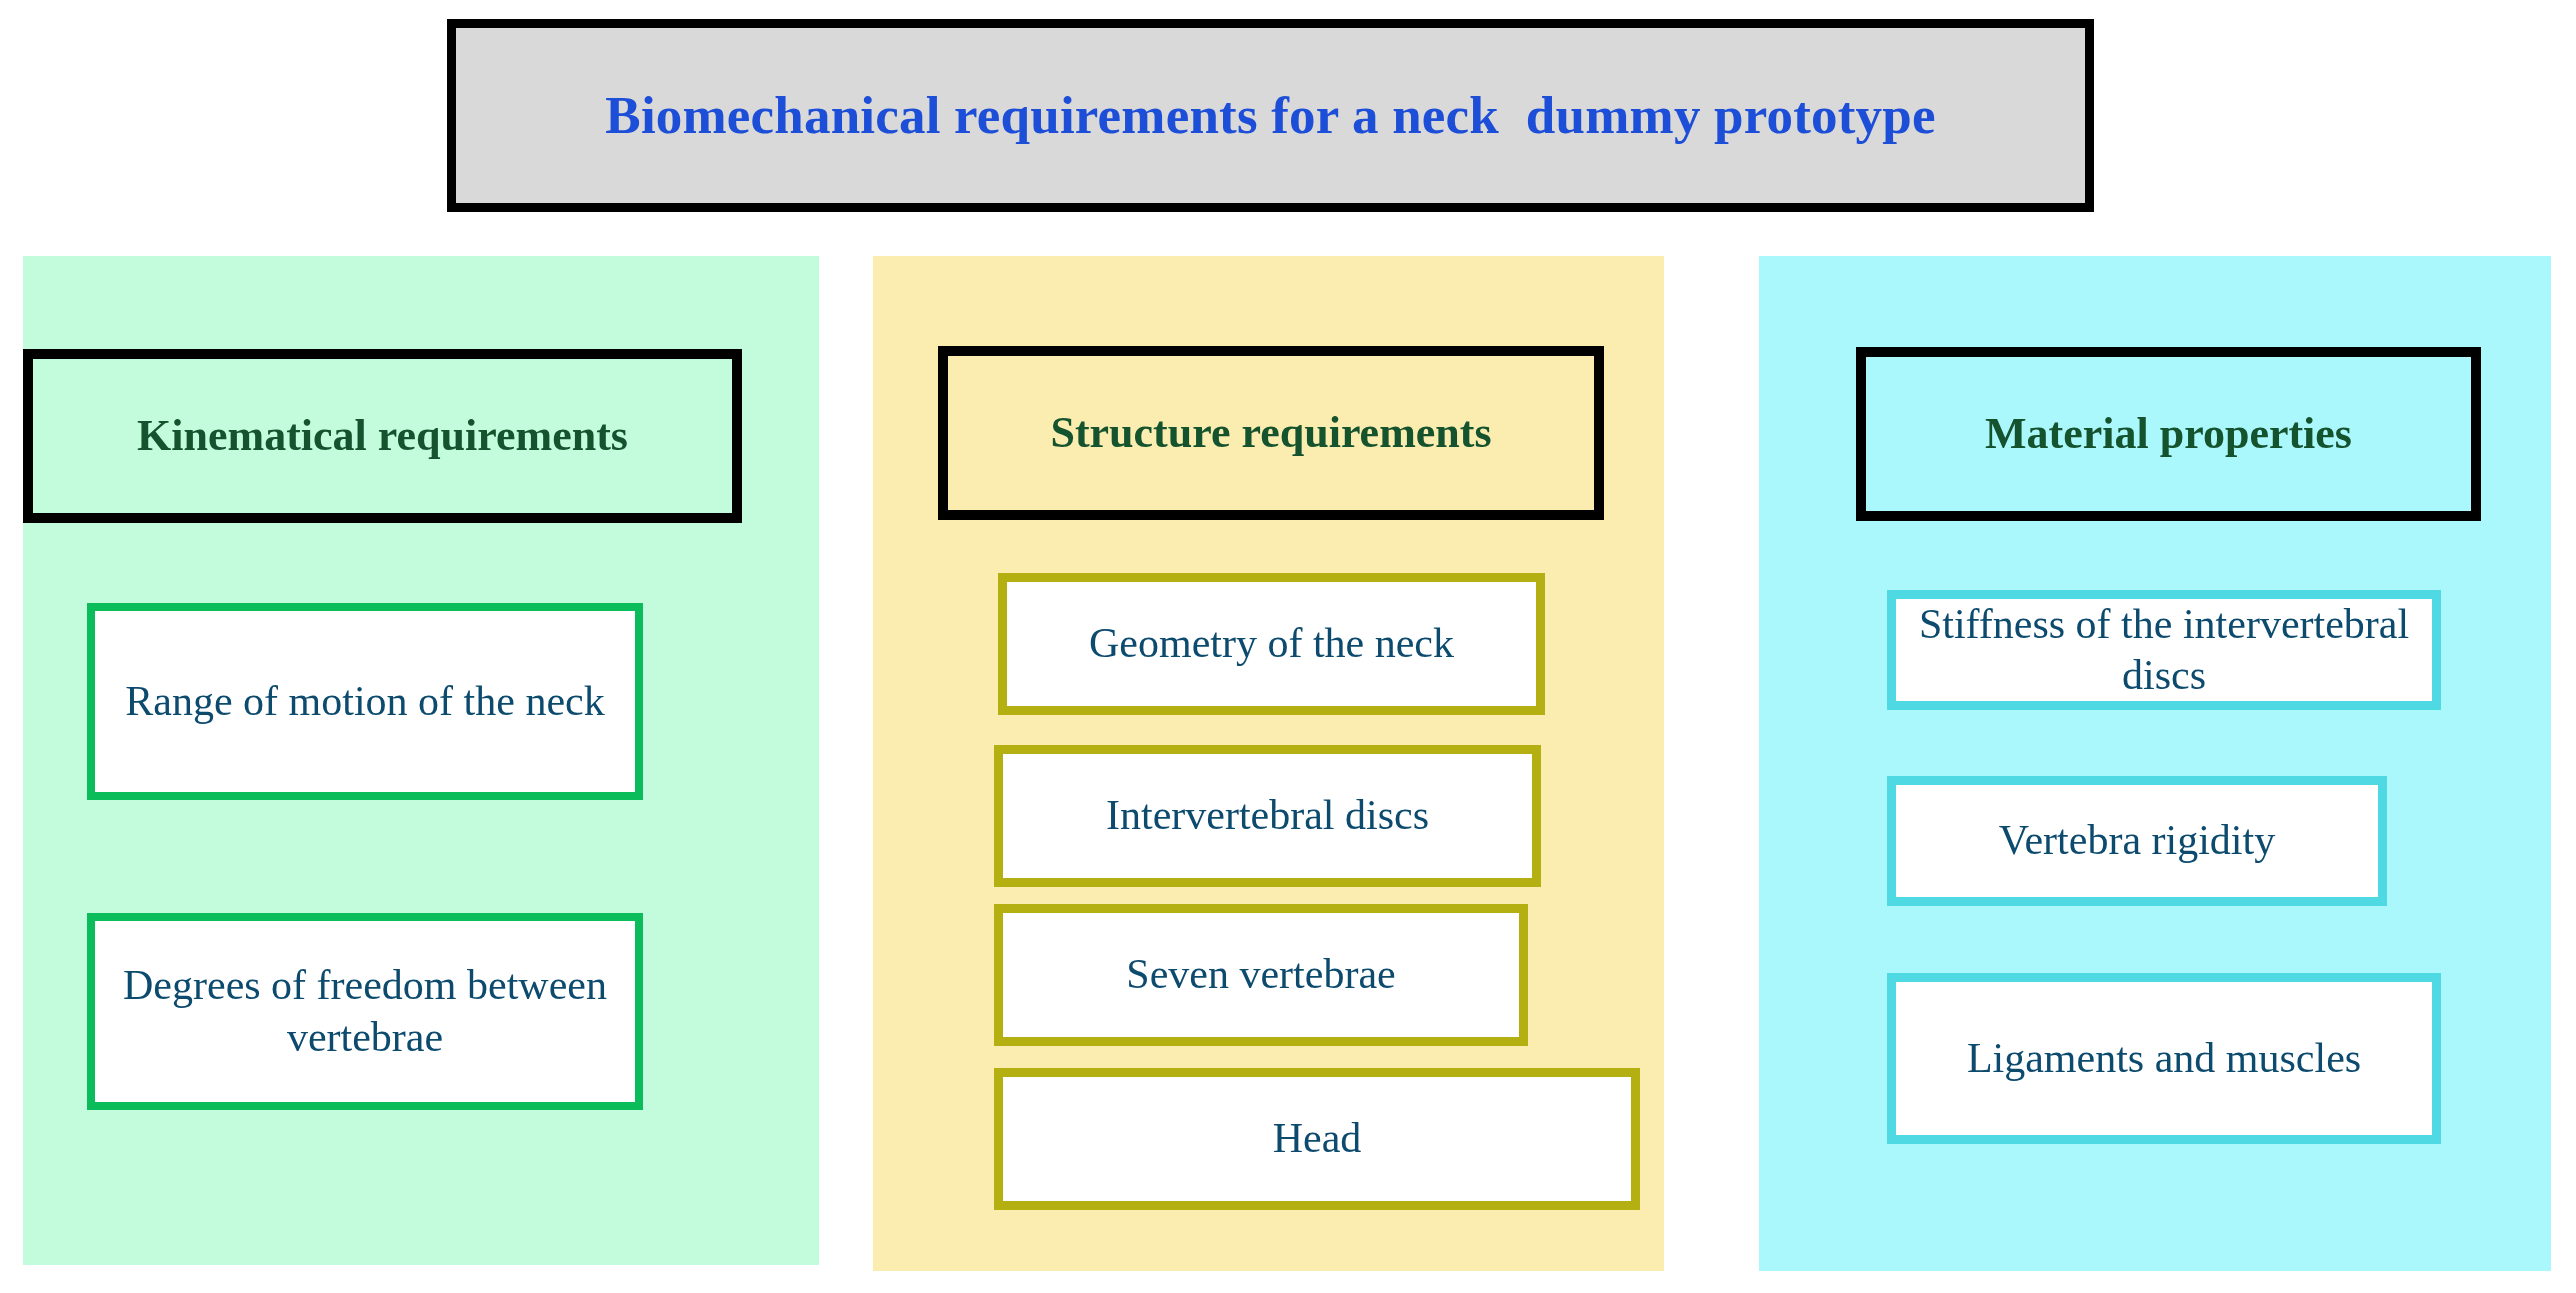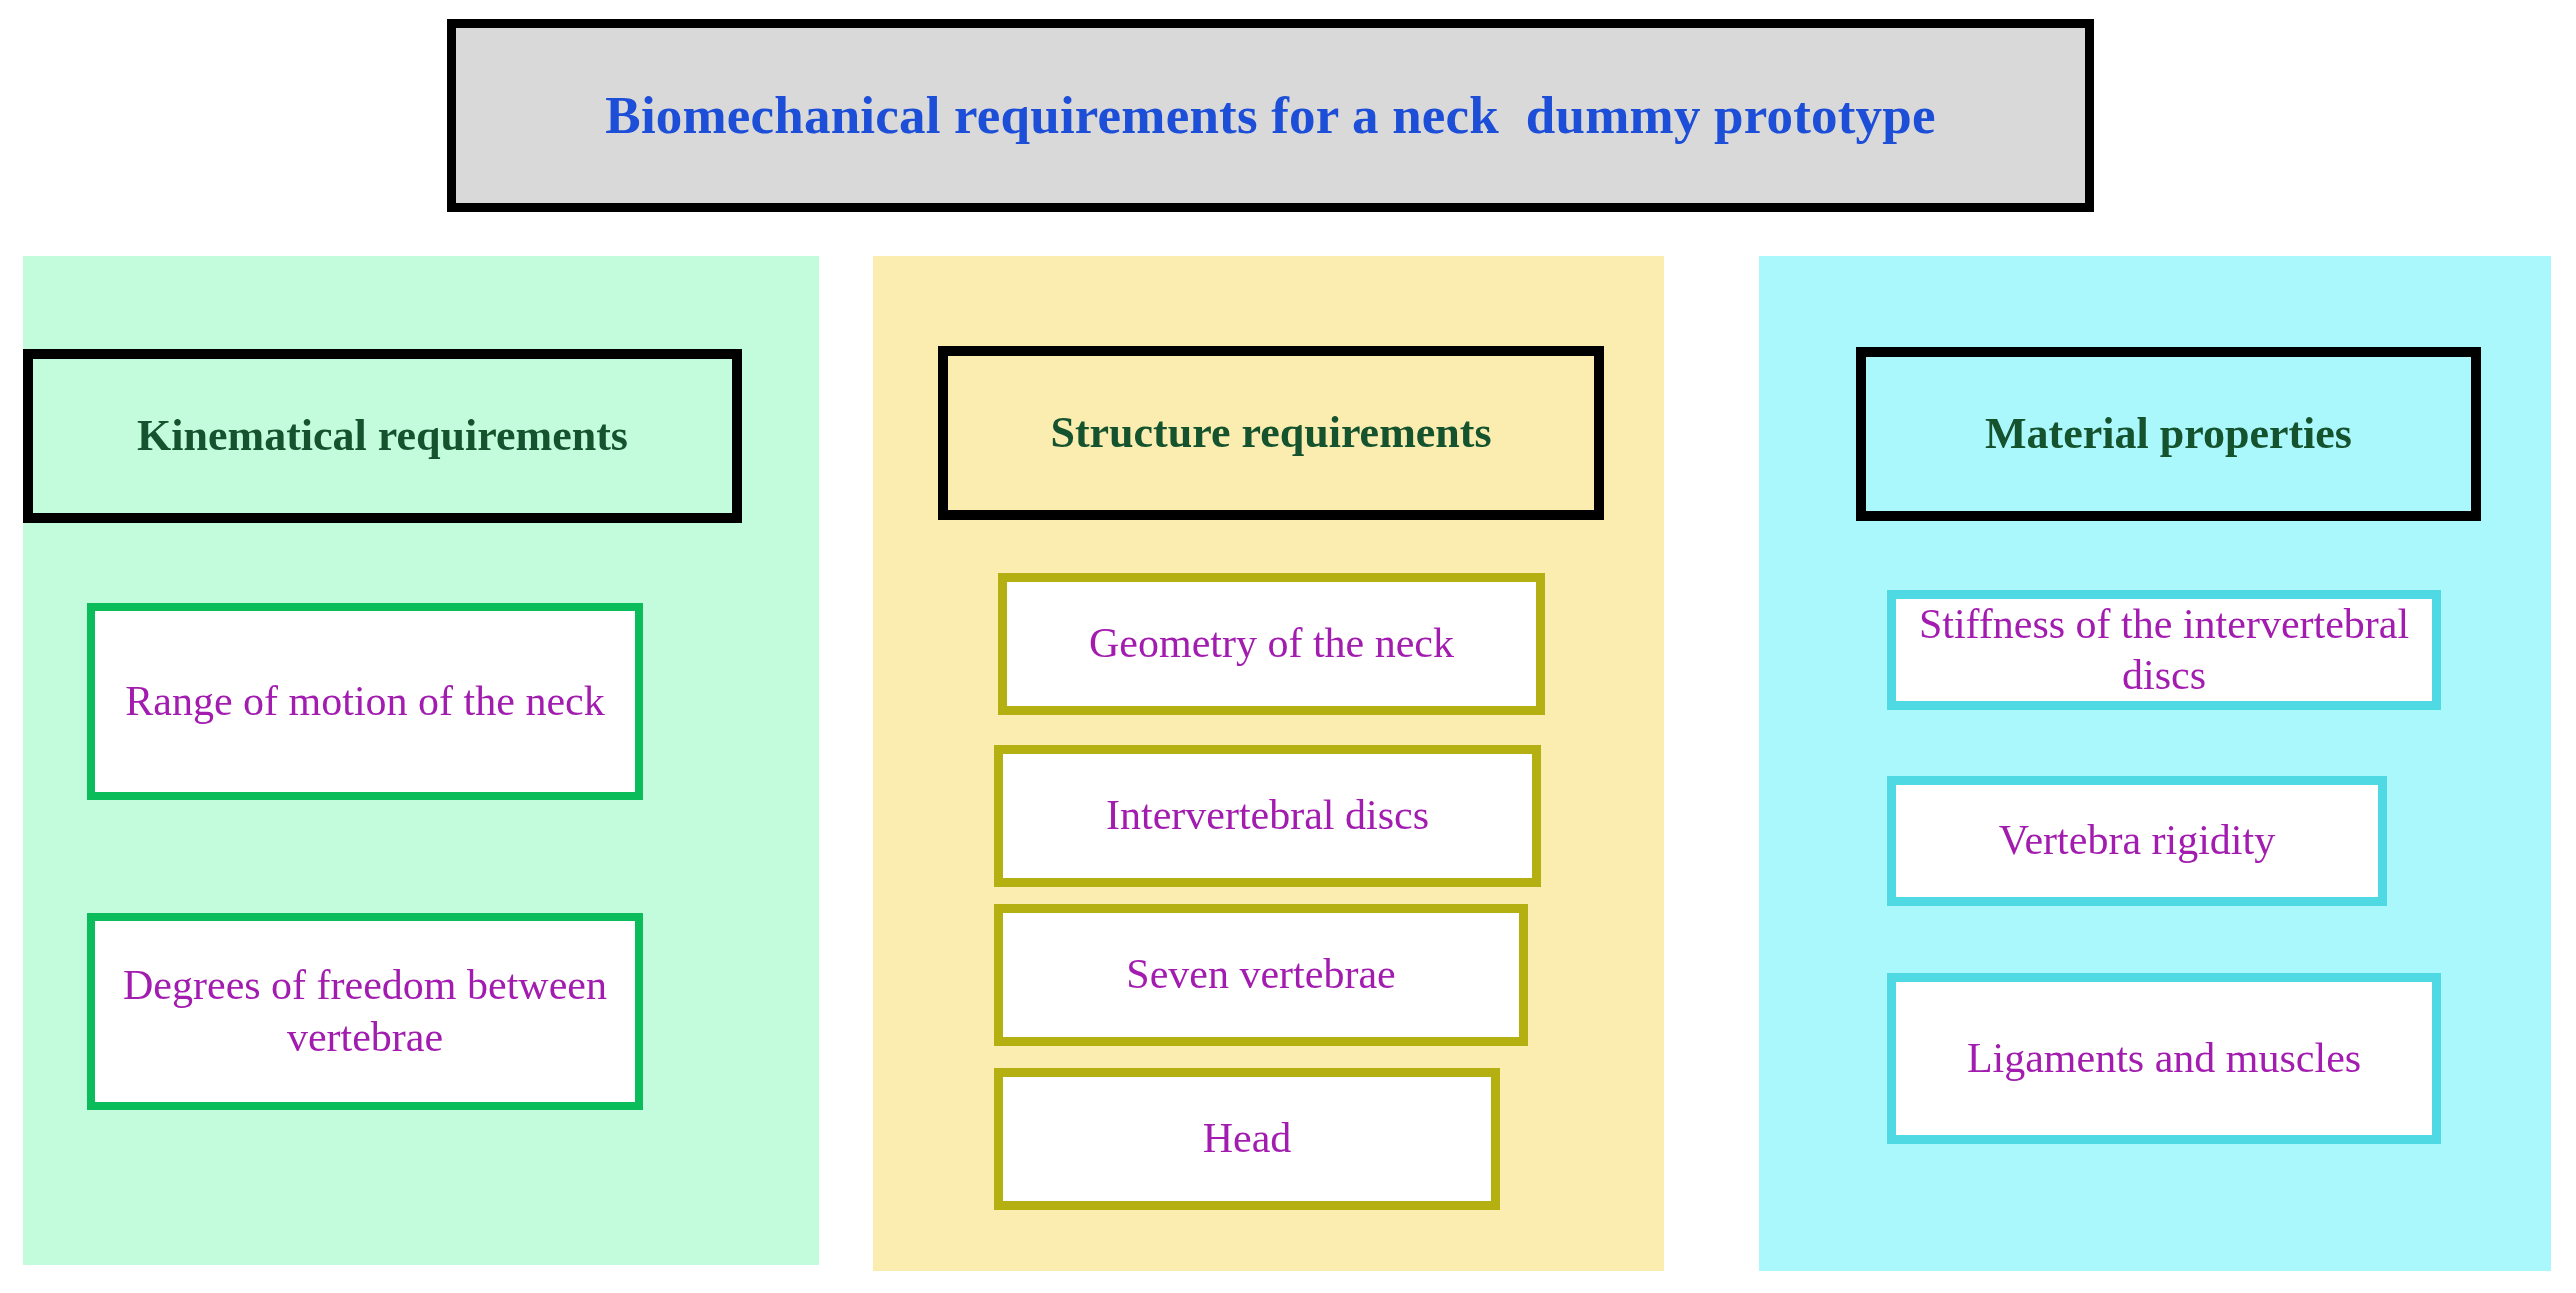--- a/index.html
+++ b/index.html
@@ -76,37 +76,37 @@
     position: absolute;
     box-sizing: border-box;
     background: #ffffff;
     display: flex;
     align-items: center;
     justify-content: center;
     text-align: center;
   }
   .item-label {
     font-size: 42px;
-    color: #a21caf;
+    color: #0c4a6e;
     line-height: 1.22;
     padding: 0 8.5px;
   }
   .b-green  { border: 8.5px solid #0bbd5a; }
   .b-yellow { border: 9.4px solid #b4b012; }
   .b-cyan   { border: 9.4px solid #4fd9e3; }
 
   
   .g1 { left: 87px; top: 603px;  width: 556px; height: 197px; }
   .g2 { left: 87px; top: 913px; width: 556px; height: 197px; }
 
   
   .y1 { left: 998px; top: 573px;  width: 547px; height: 142px; }
   .y2 { left: 994px; top: 745px;  width: 547px; height: 142px; }
   .y3 { left: 994px; top: 904px; width: 534px; height: 142px; text-align: right; }
-  .y4 { left: 994px; top: 1068px; width: 506px; height: 142px; }
+  .y4 { left: 994px; top: 1068px; width: 646px; height: 142px; }
 
   
   .c1 { left: 1887px; top: 590px;  width: 554px; height: 120px; }
   .c2 { left: 1887px; top: 776px;  width: 500px; height: 130px; }
   .c3 { left: 1887px; top: 973px; width: 554px; height: 171px; }
 </style>
 </head>
 <body>
 
 <div class="title-box">

